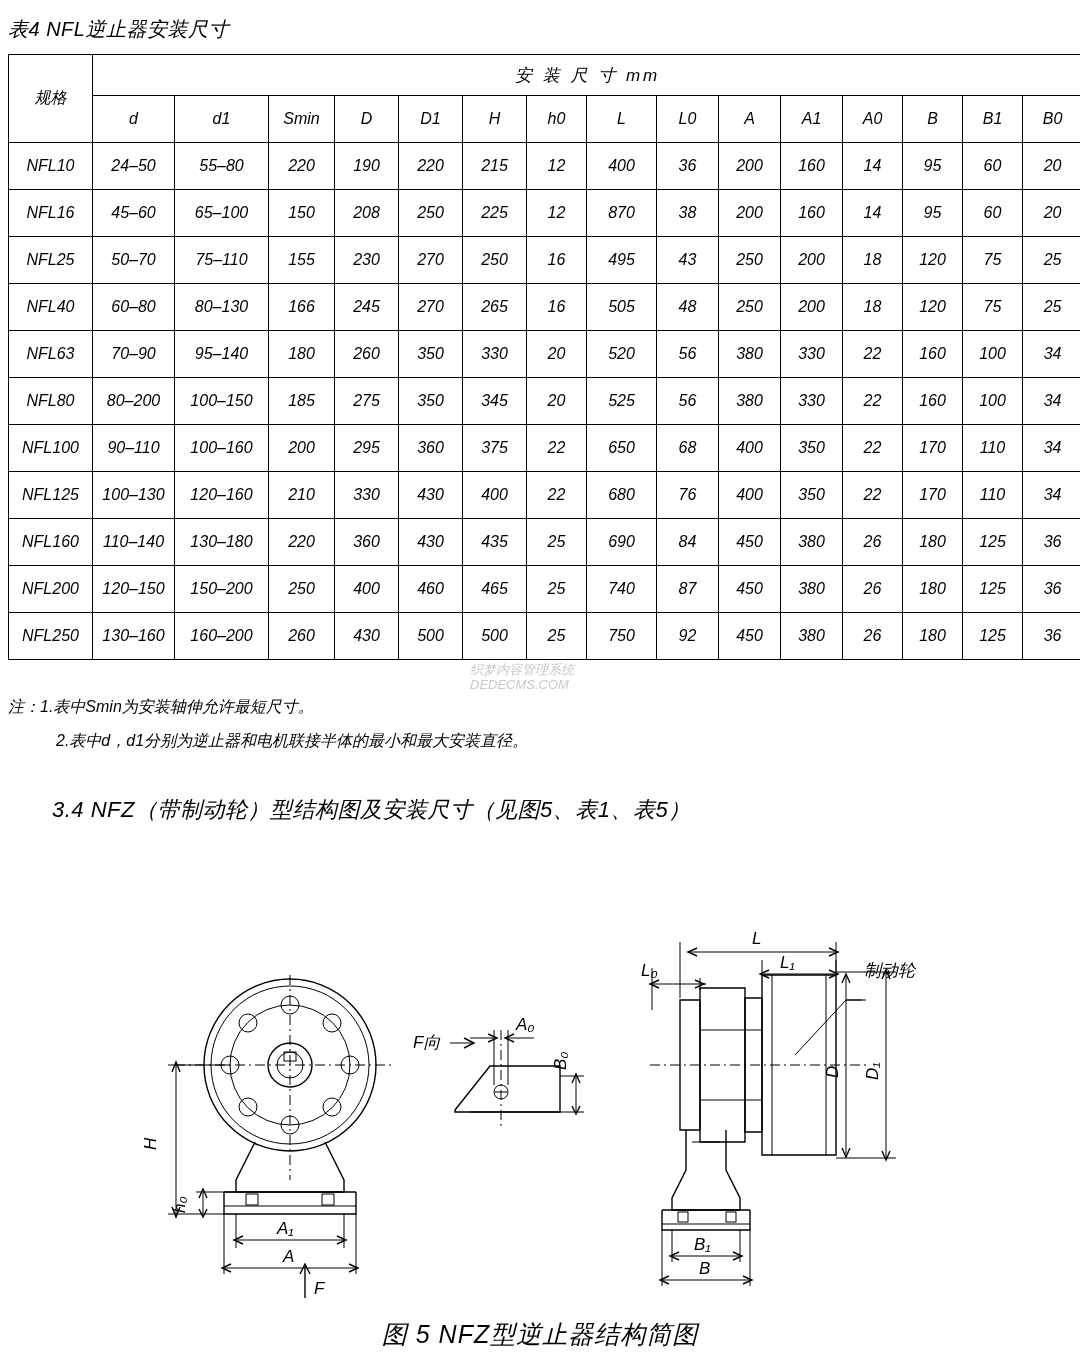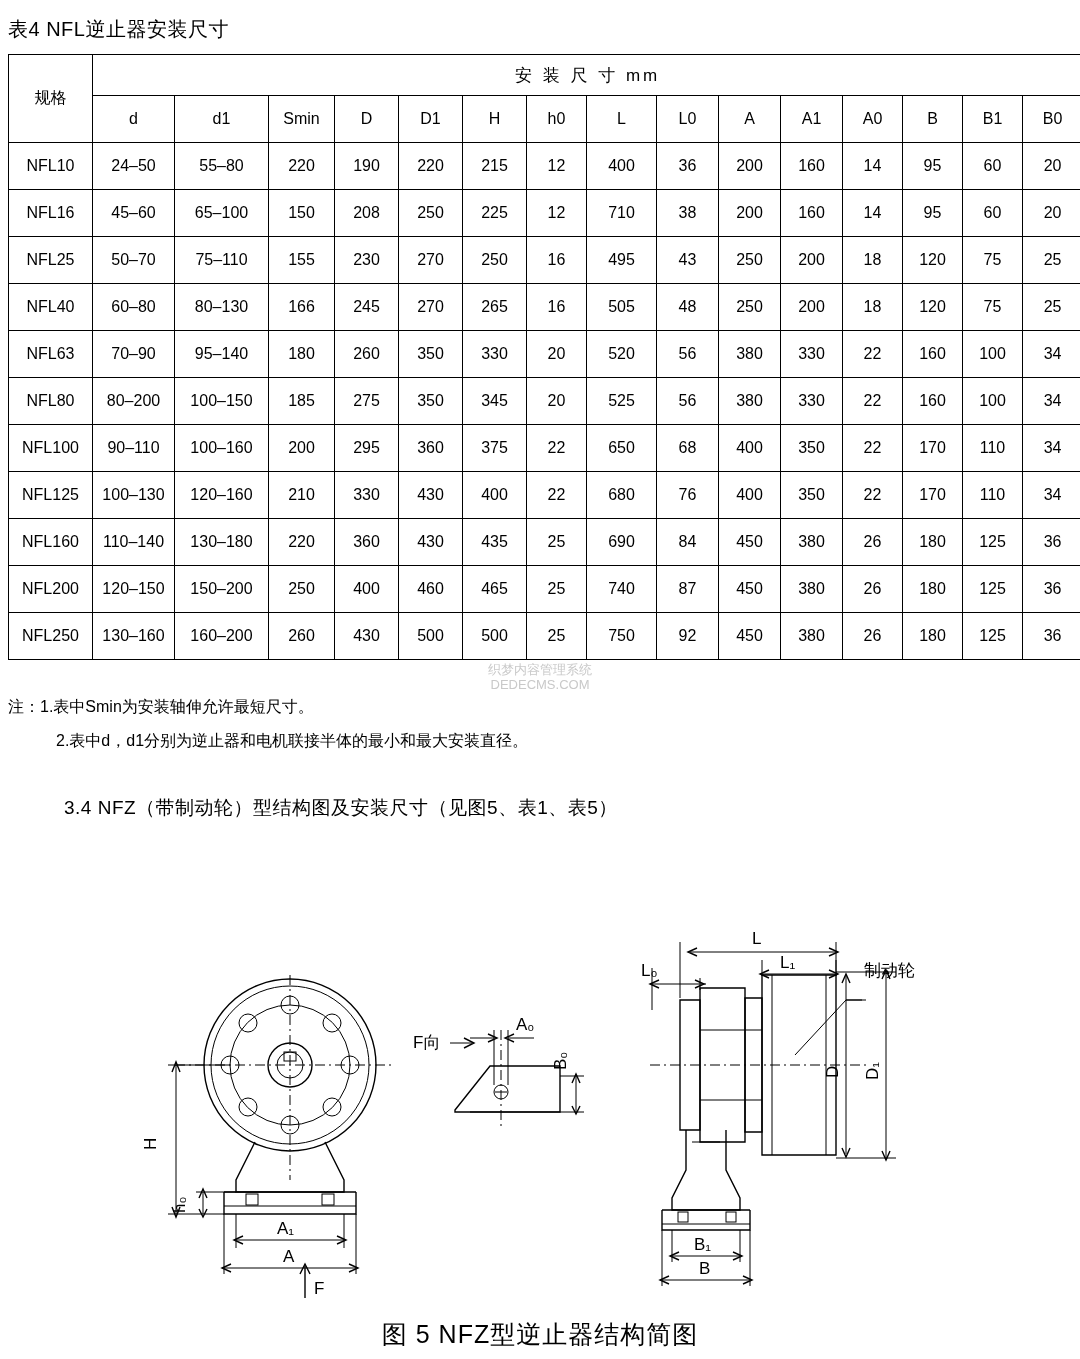--- a/index.html
+++ b/index.html
@@ -12,20 +12,21 @@
     height: 1359px;
     font-family: "Liberation Sans", "DejaVu Sans", sans-serif;
     color: #000;
     position: relative;
     overflow: hidden;
   }
   .page {
     position: relative;
     width: 1080px;
     height: 1179px;
+    font-style: italic;
   }
   .table-caption {
     position: absolute;
     left: 8px;
     top: 16px;
     font-size: 20px;
     letter-spacing: 0.5px;
   }
   table.dim {
     position: absolute;
@@ -58,31 +59,31 @@
     left: 8px;
     top: 690px;
     font-size: 16px;
     line-height: 34px;
   }
   .notes .n2 {
     margin-left: 48px;
   }
   .section-title {
     position: absolute;
-    left: 64px;
+    left: 52px;
     top: 795px;
-    font-size: 19px;
+    font-size: 22px;
     letter-spacing: 0.5px;
   }
   .watermark {
     position: absolute;
     left: 470px;
     top: 662px;
     width: 140px;
-    text-align: center;
+    text-align: left;
     color: #c9c9c9;
     font-size: 13px;
     line-height: 15px;
     z-index: 5;
     pointer-events: none;
   }
   .figure {
     position: absolute;
     left: 0;
     top: 880px;
@@ -174,21 +175,21 @@
         </tr>
         <tr>
           <td class="spec">NFL16</td>
           <td>45–60</td>
           <td>65–100</td>
           <td>150</td>
           <td>208</td>
           <td>250</td>
           <td>225</td>
           <td>12</td>
-          <td>710</td>
+          <td>870</td>
           <td>38</td>
           <td>200</td>
           <td>160</td>
           <td>14</td>
           <td>95</td>
           <td>60</td>
           <td>20</td>
         </tr>
         <tr>
           <td class="spec">NFL25</td>

